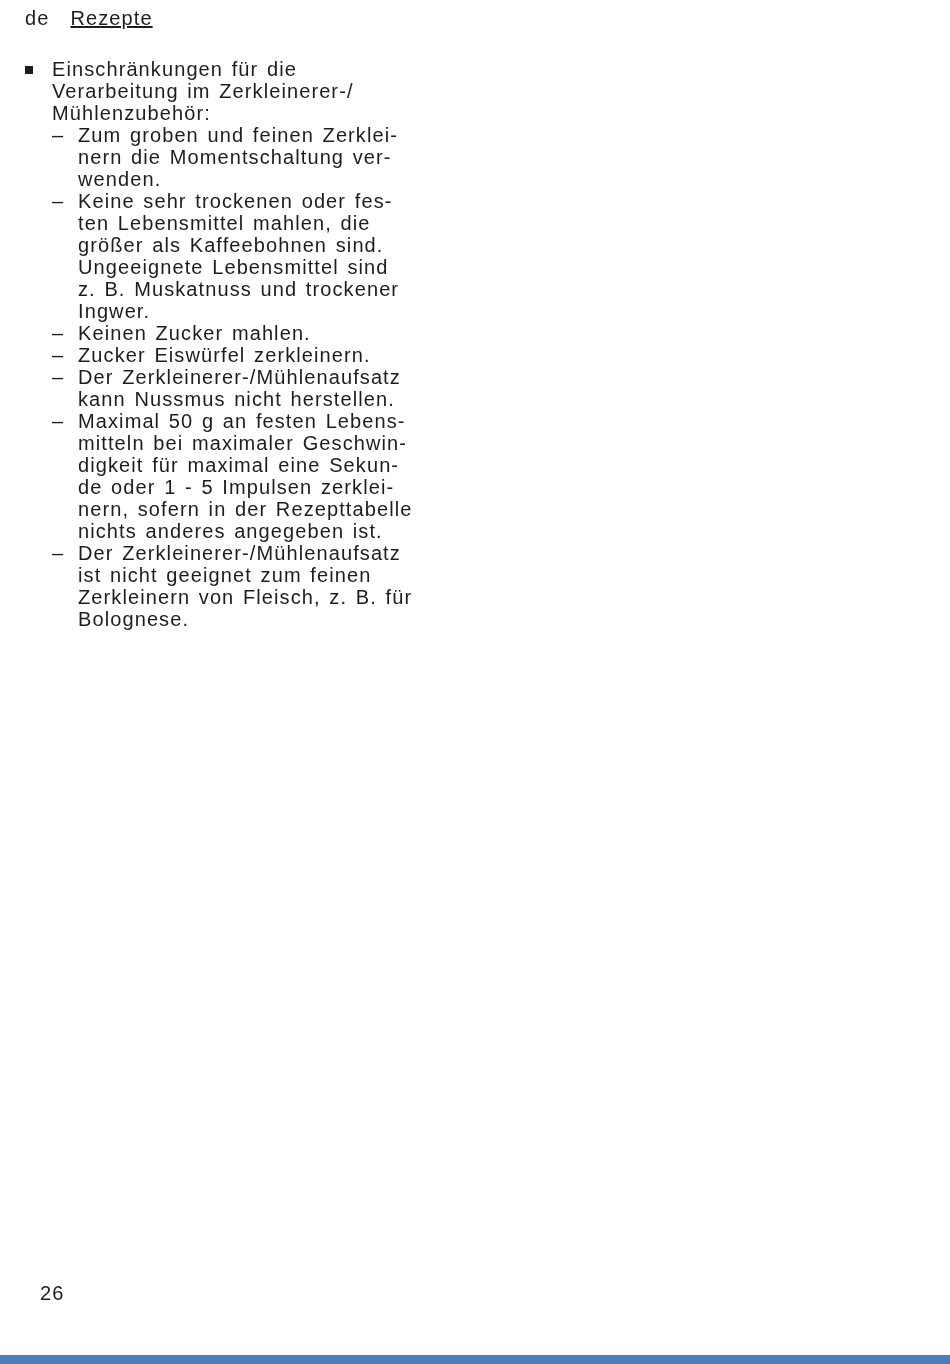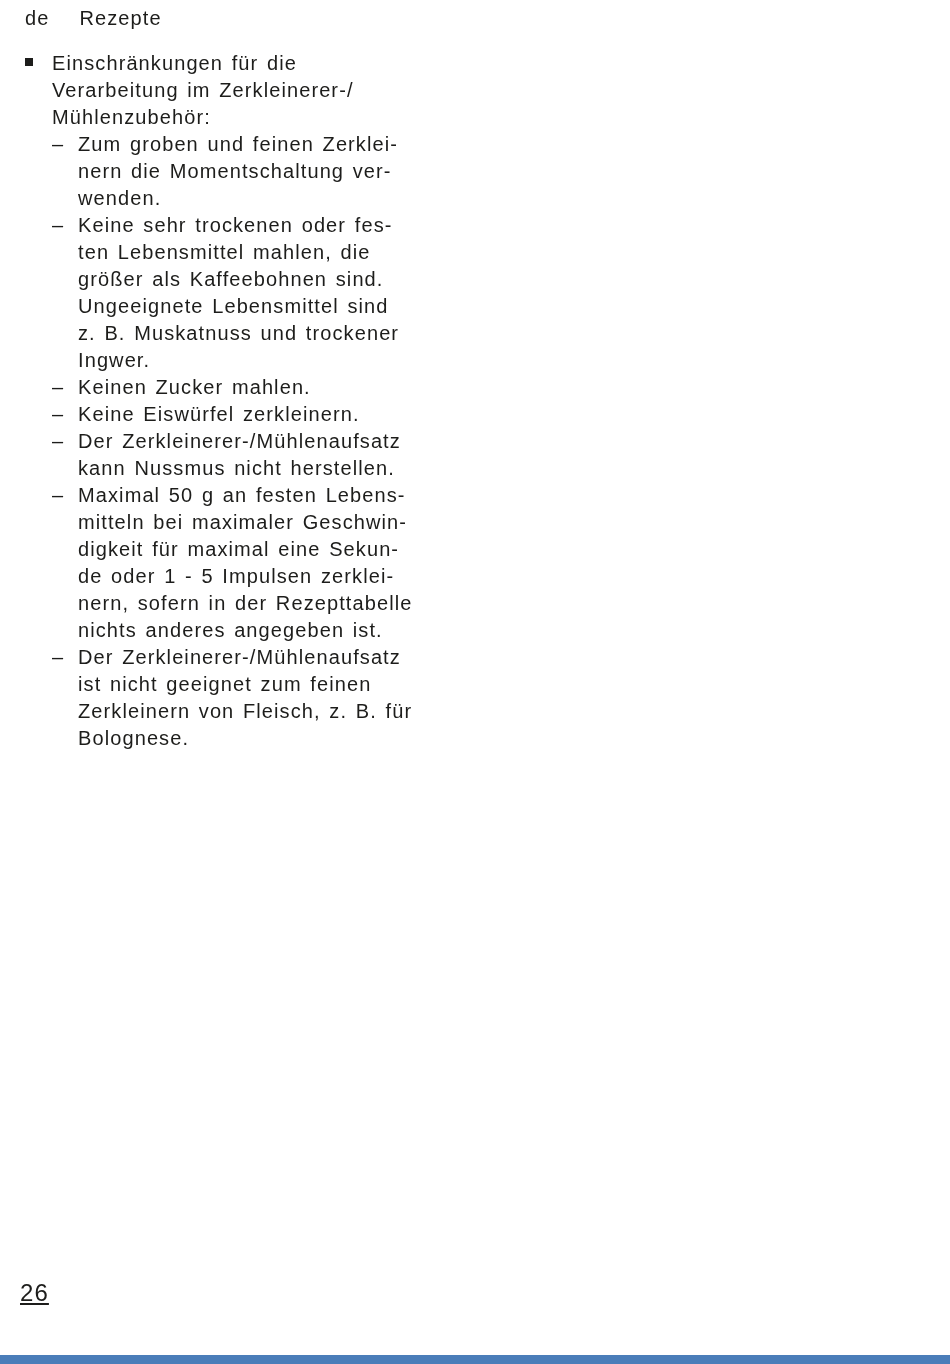--- a/index.html
+++ b/index.html
@@ -20,29 +20,29 @@
   .page-header {
     position: absolute;
     left: 25px;
     top: 6px;
     font-size: 20px;
     line-height: 24.9px;
     letter-spacing: 1.1px;
     white-space: nowrap;
   }
   .lang-code { font-weight: normal; }
-  .chapter-title { margin-left: 30px; }
+  .chapter-title { margin-left: 21px; text-decoration: underline; }
   
   .content {
     position: absolute;
     left: 25px;
-    top: 50px;
+    top: 58px;
     width: 430px;
     font-size: 20px;
-    line-height: 27px;
+    line-height: 22px;
     letter-spacing: 1.1px;
     word-spacing: 2px;
   }
   .bullet-row { display: flex; }
   .bullet-marker-cell {
     flex: none;
     width: 27px;
   }
   .square {
     display: block;
@@ -59,26 +59,25 @@
     display: flex;
     margin-left: 27px;
   }
   .dash-marker {
     flex: none;
     width: 26px;
   }
   
   .page-number {
     position: absolute;
-    left: 20px;
+    left: 40px;
     top: 1281px;
-    font-size: 24px;
+    font-size: 20px;
     line-height: 24.9px;
     letter-spacing: 1.1px;
-    text-decoration: underline;
   }
   .bottom-accent-bar {
     position: absolute;
     left: 0;
     right: 0;
     bottom: 0;
     height: 9px;
   }
 </style>
 </head>
@@ -118,21 +117,21 @@
 Ingwer.</div>
     </div>
 
     <div class="dash-row">
       <span class="dash-marker">–</span>
       <div class="item-text">Keinen Zucker mahlen.</div>
     </div>
 
     <div class="dash-row">
       <span class="dash-marker">–</span>
-      <div class="item-text">Keine Eiswürfel zerkleinern.</div>
+      <div class="item-text">Zucker Eiswürfel zerkleinern.</div>
     </div>
 
     <div class="dash-row">
       <span class="dash-marker">–</span>
       <div class="item-text">Der Zerkleinerer-/Mühlenaufsatz
 kann Nussmus nicht herstellen.</div>
     </div>
 
     <div class="dash-row">
       <span class="dash-marker">–</span>

